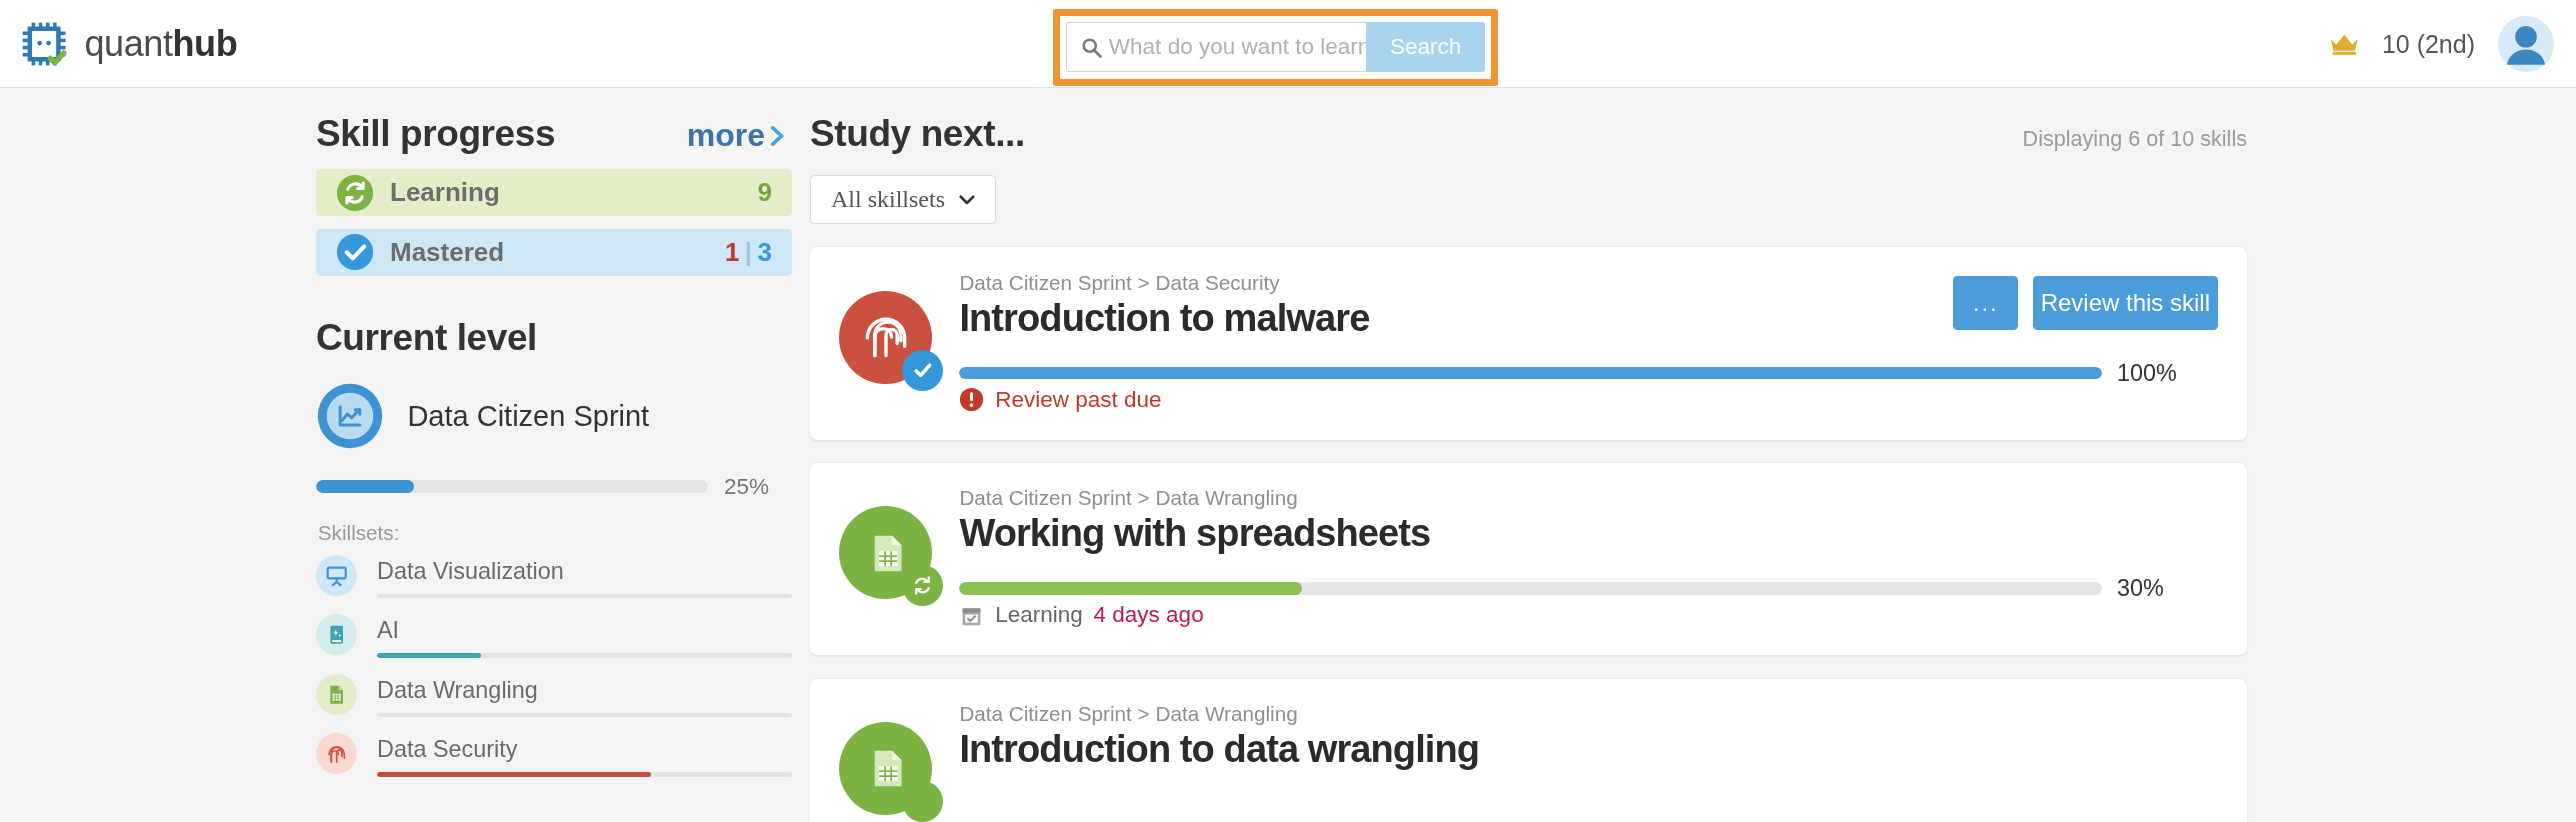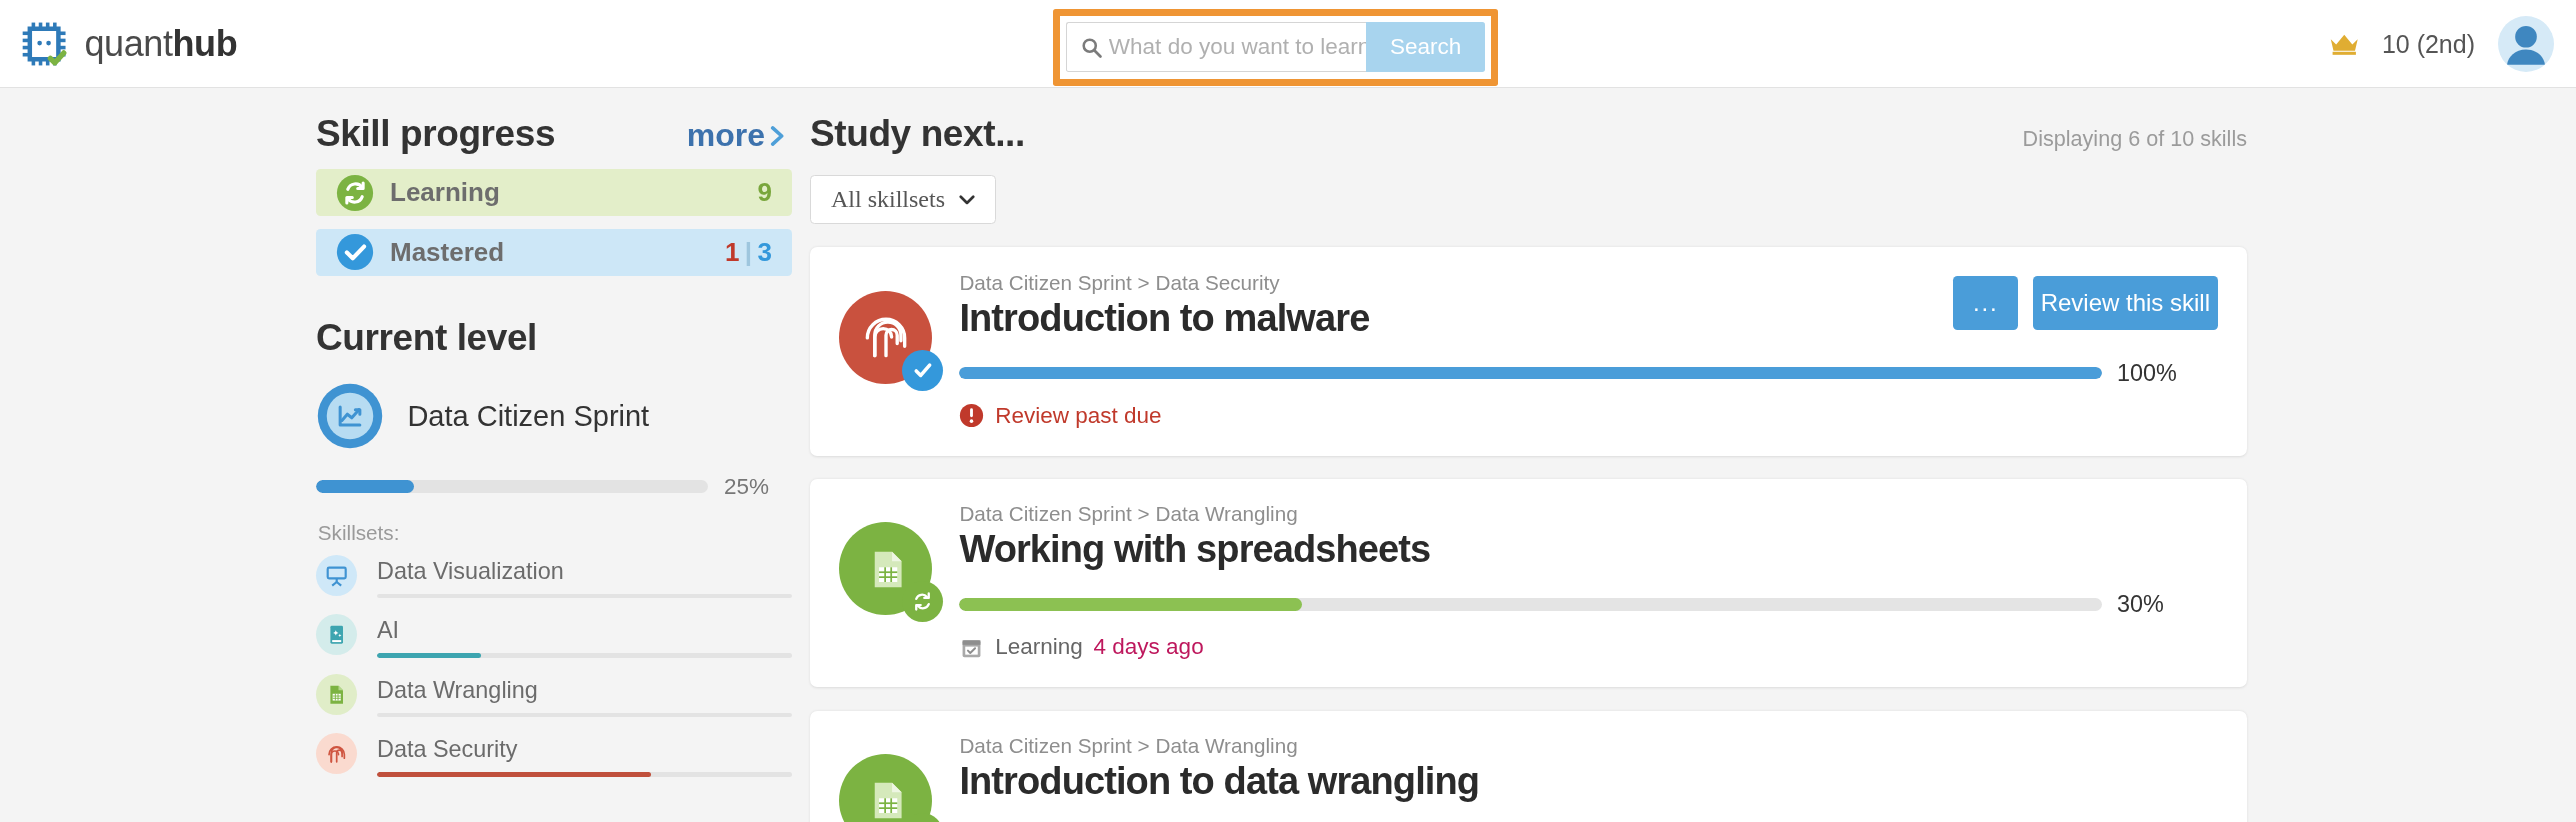--- a/index.html
+++ b/index.html
@@ -193,21 +193,21 @@
   .card-body { flex: 1; padding-left: 14.4px; padding-right: 18px; min-width: 0; }
   .crumb { font-size: 20.7px; color: #8e8e8e; margin-bottom: 1.8px; }
   .card-title {
     font-size: 38px; color: #2b2b2b; font-weight: 700;
     letter-spacing: -0.9px; margin-bottom: 20px;
   }
   .card-bar-row { display: flex; align-items: center; gap: 15px; }
   .card-track { flex: 1; height: 12.6px; background: #e4e4e4; border-radius: 7.2px; overflow: hidden; }
   .card-fill { height: 100%; border-radius: 7.2px; }
   .card-pct { font-size: 23.4px; color: #333; width: 83px; }
-  .card-meta { display: flex; align-items: center; gap: 10.8px; margin-top: 16px; font-size: 22.5px; color: #666; }
+  .card-meta { display: flex; align-items: center; gap: 10.8px; font-size: 22.5px; color: #666; }
   .meta-ico { width: 25px; height: 25px; flex: none; }
   .meta-strong { color: #be185d; }
 
   .card-actions {
     position: absolute; right: 29px; top: 29px;
     display: flex; gap: 14.4px; align-items: center;
   }
   .btn {
     background: #4a9dd9; color: #fff; border: none; border-radius: 4.5px;
     font-size: 24px; font-family: "Liberation Sans", sans-serif;

